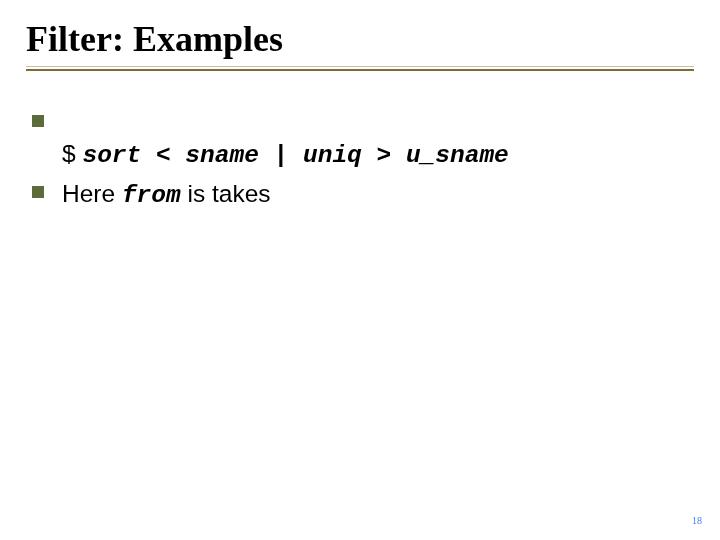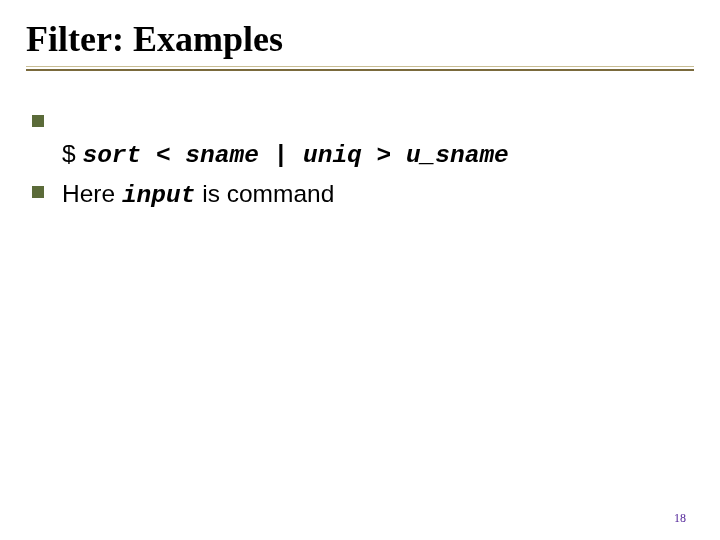--- a/index.html
+++ b/index.html
@@ -80,25 +80,25 @@
     border: 2px solid #5b6b39;
     background: transparent;
   }
   .code {
     font-family: "Courier New", Courier, monospace;
     font-weight: bold;
     font-style: italic;
   }
   .pagenum {
     position: absolute;
-    right: 34px;
+    right: 18px;
     bottom: 14px;
-    font-size: 12px;
+    font-size: 10px;
     font-family: "Times New Roman", Times, serif;
-    color: #4c1d95;
+    color: #3b82f6;
   }
 </style>
 </head>
 <body>
 
 <div class="slide">
 
   <div class="title-wrap">
     <div class="title-inner">
       <h1 class="title">Filter: Examples</h1>
@@ -109,21 +109,21 @@
     <ul class="level1">
 
       <li>
         <span class="sq-bullet"></span>
         <br>
         <span>$ </span><span class="code">sort &lt; sname | uniq &gt; u_sname</span>
       </li>
 
       <li>
         <span class="sq-bullet"></span>
-        <span>Here </span><span class="code">input</span><span> is command</span>
+        <span>Here </span><span class="code">from</span><span> is takes</span>
 
       </li>
 
     </ul>
   </div>
 
   <div class="pagenum">18</div>
 </div>
 
 </body></html>

